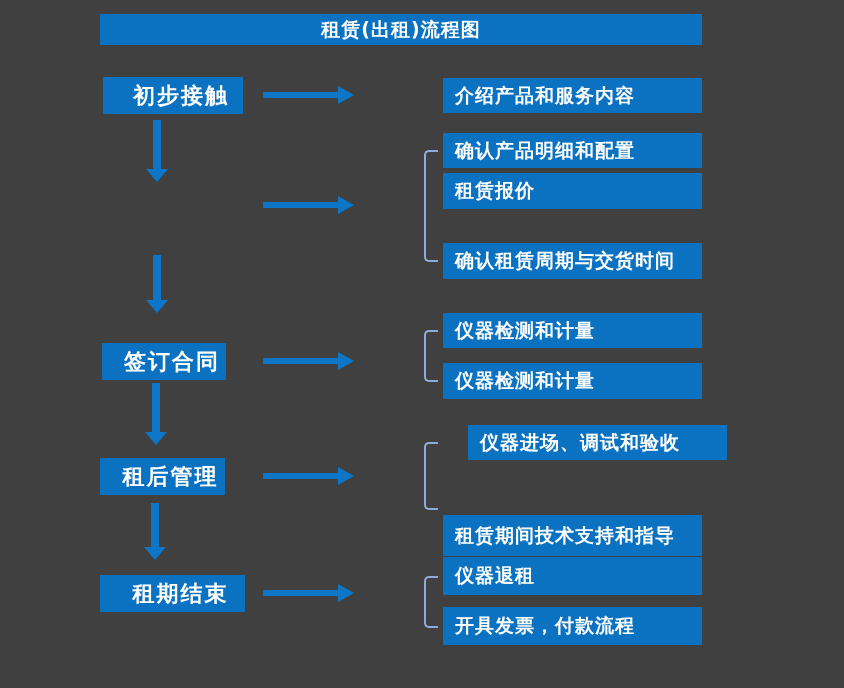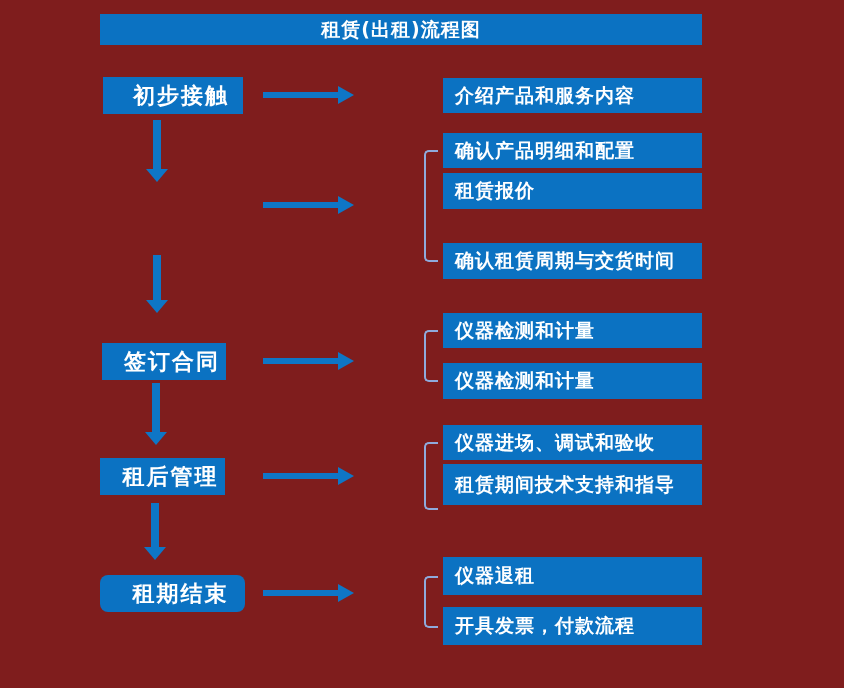--- a/index.html
+++ b/index.html
@@ -1,17 +1,17 @@
 <!DOCTYPE html>
 <html><head>
 <meta charset="utf-8">
 <style>
   html,body{margin:0;padding:0;background:#ffffff;}
   body{font-family:"DejaVu Sans","Liberation Sans",sans-serif;}
-  #canvas{position:relative;width:844px;height:688px;background:#7f1d1d;overflow:hidden;}
+  #canvas{position:relative;width:844px;height:688px;background:#404040;overflow:hidden;}
 
   .titlebar{
     position:absolute;left:100px;top:14px;width:602px;height:31px;
     background:#0b72c2;color:#ffffff;font-weight:bold;font-size:19px;
     text-align:center;line-height:31px;letter-spacing:1px;
   }
 
   .lbox{
     position:absolute;background:#0b72c2;color:#ffffff;font-weight:bold;
     font-size:22px;text-align:center;letter-spacing:2px;
@@ -43,21 +43,21 @@
 </head>
 <body>
 
 <div id="canvas">
 
   <div class="titlebar">租赁(出租)流程图</div>
 
   <div class="lbox" style="left:103px;top:77px;width:124px;height:37px;">初步接触</div>
   <div class="lbox" style="left:102px;top:343px;width:108px;height:37px;">签订合同</div>
   <div class="lbox" style="left:100px;top:458px;width:109px;height:37px;">租后管理</div>
-  <div class="lbox" style="left:100px;top:575px;width:129px;height:37px;border-radius:8px;">租期结束</div>
+  <div class="lbox" style="left:100px;top:575px;width:129px;height:37px;">租期结束</div>
 
   <div class="varrow" style="left:146px;top:120px;height:62px;">
     <div class="shaft" style="height:49px;"></div>
       <div class="head"></div>
   </div>
   <div class="varrow" style="left:146px;top:255px;height:58px;">
     <div class="shaft" style="height:45px;"></div>
       <div class="head"></div>
   </div>
   <div class="varrow" style="left:145px;top:383px;height:62px;">
@@ -97,19 +97,19 @@
 
   <div class="rbox" style="top:78px;height:35px;">介绍产品和服务内容</div>
 
   <div class="rbox" style="top:133px;height:35px;">确认产品明细和配置</div>
   <div class="rbox" style="top:173px;height:36px;">租赁报价</div>
   <div class="rbox" style="top:243px;height:36px;">确认租赁周期与交货时间</div>
 
   <div class="rbox" style="top:313px;height:35px;">仪器检测和计量</div>
   <div class="rbox" style="top:363px;height:36px;">仪器检测和计量</div>
 
-  <div class="rbox" style="top:425px;height:35px;">仪器进场、调试和验收</div>
-  <div class="rbox" style="top:464px;height:41px;">租赁期间技术支持和指导</div>
+  <div class="rbox" style="top:425px;height:35px;margin-left:25px;">仪器进场、调试和验收</div>
+  <div class="rbox" style="top:515px;height:41px;">租赁期间技术支持和指导</div>
 
   <div class="rbox" style="top:557px;height:38px;">仪器退租</div>
   <div class="rbox" style="top:607px;height:38px;">开具发票，付款流程</div>
 
 </div>
 
 </body></html>

